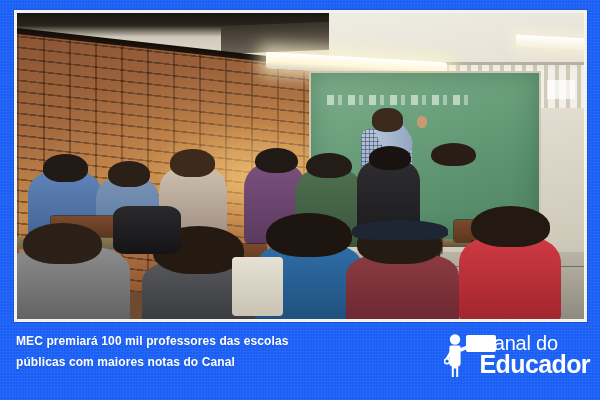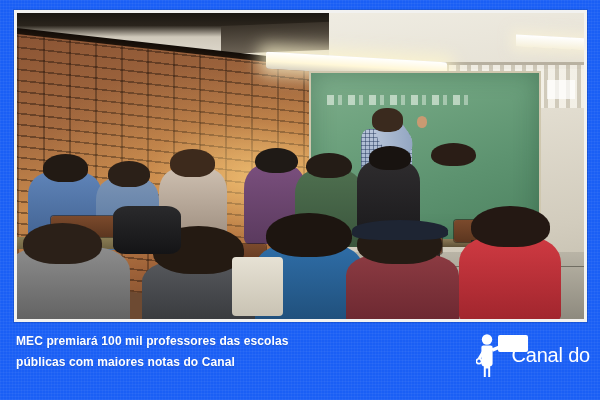--- a/index.html
+++ b/index.html
@@ -358,16 +358,17 @@
         <path d="M5.6 19.5 L1.6 26.5 L4.0 27.9 L8.0 21.3 Z" fill="#ffffff"></path>
         <circle cx="3.0" cy="29.2" r="3.3" fill="#ffffff"></circle>
         <circle cx="3.0" cy="29.2" r="1.6" fill="#1a5ff5"></circle>
       </svg>
       
       <div style="position:absolute;left:22px;top:3px;width:30px;height:17px;background:#ffffff;border-radius:2px;"></div>
     </div>
 
     <div id="logo-text">
       <span class="l1">Canal do</span>
+      <span class="l2">Educador</span>
     </div>
   </div>
 
 </div>
 
 </body></html>

